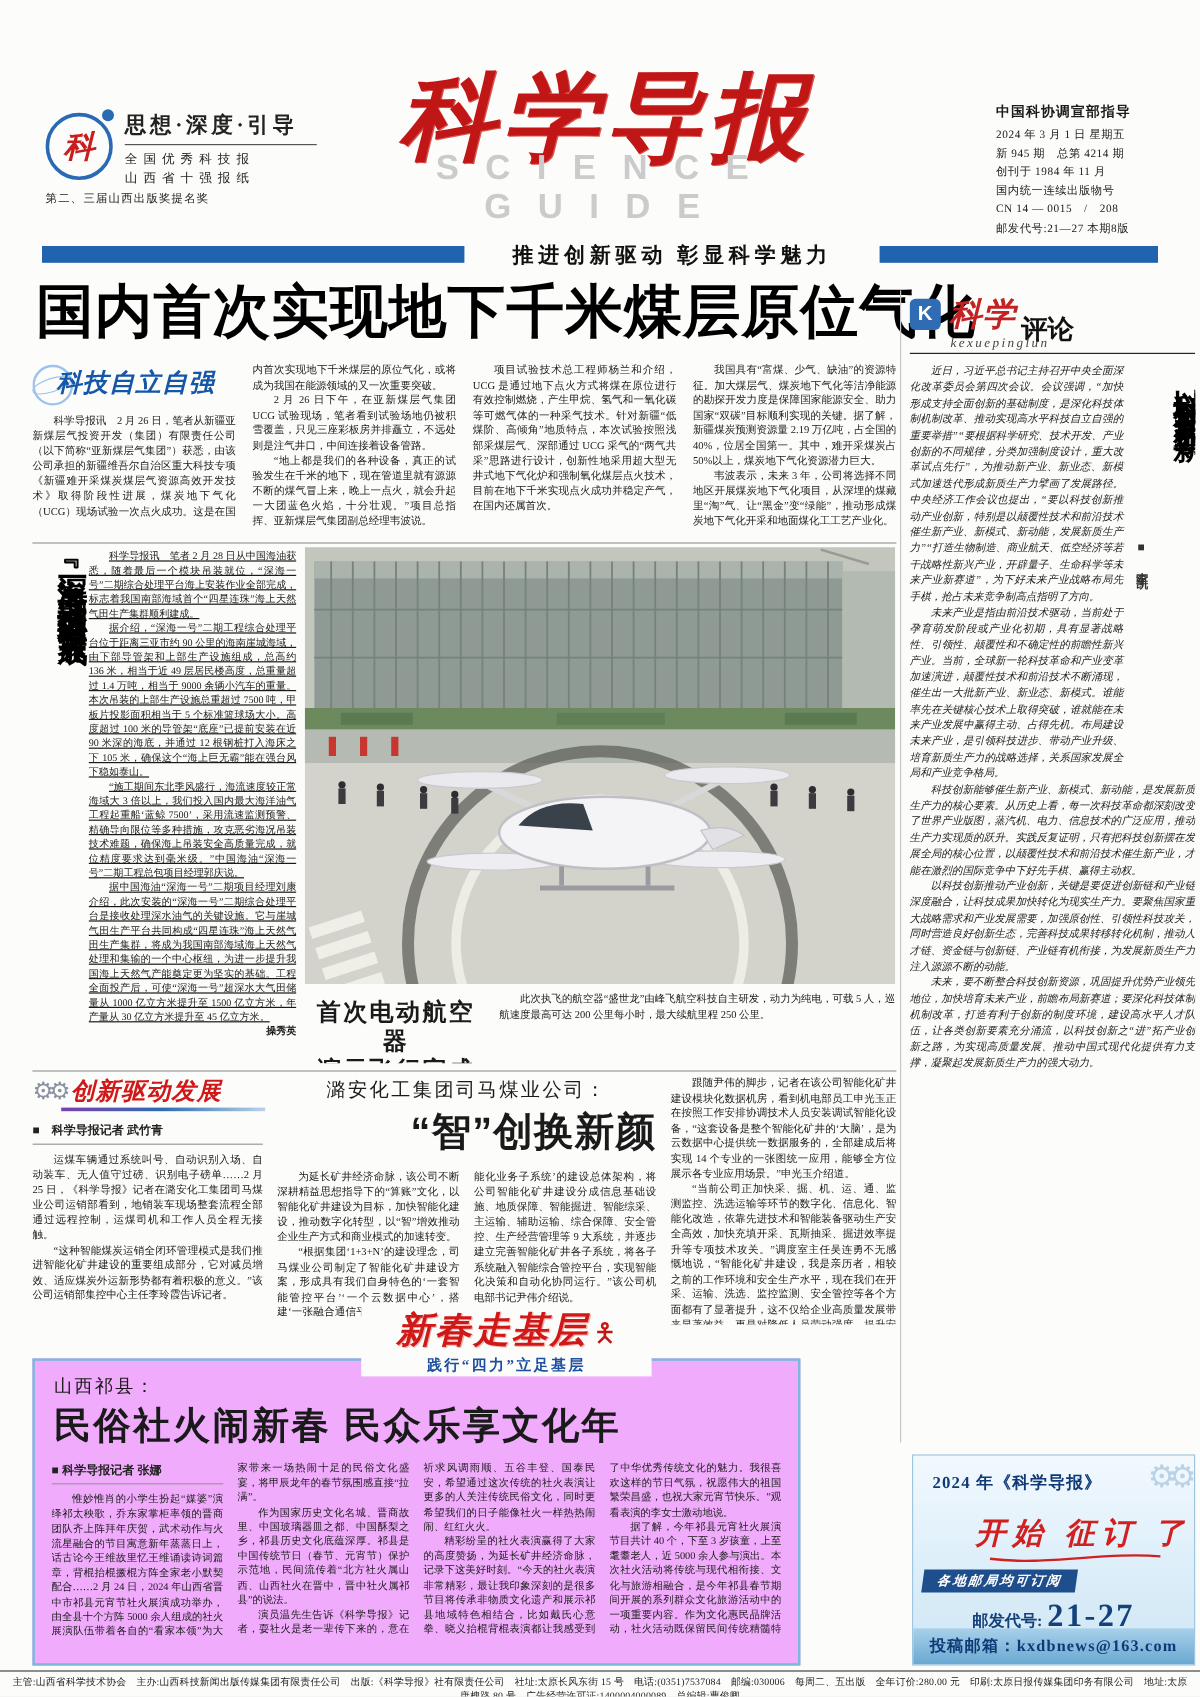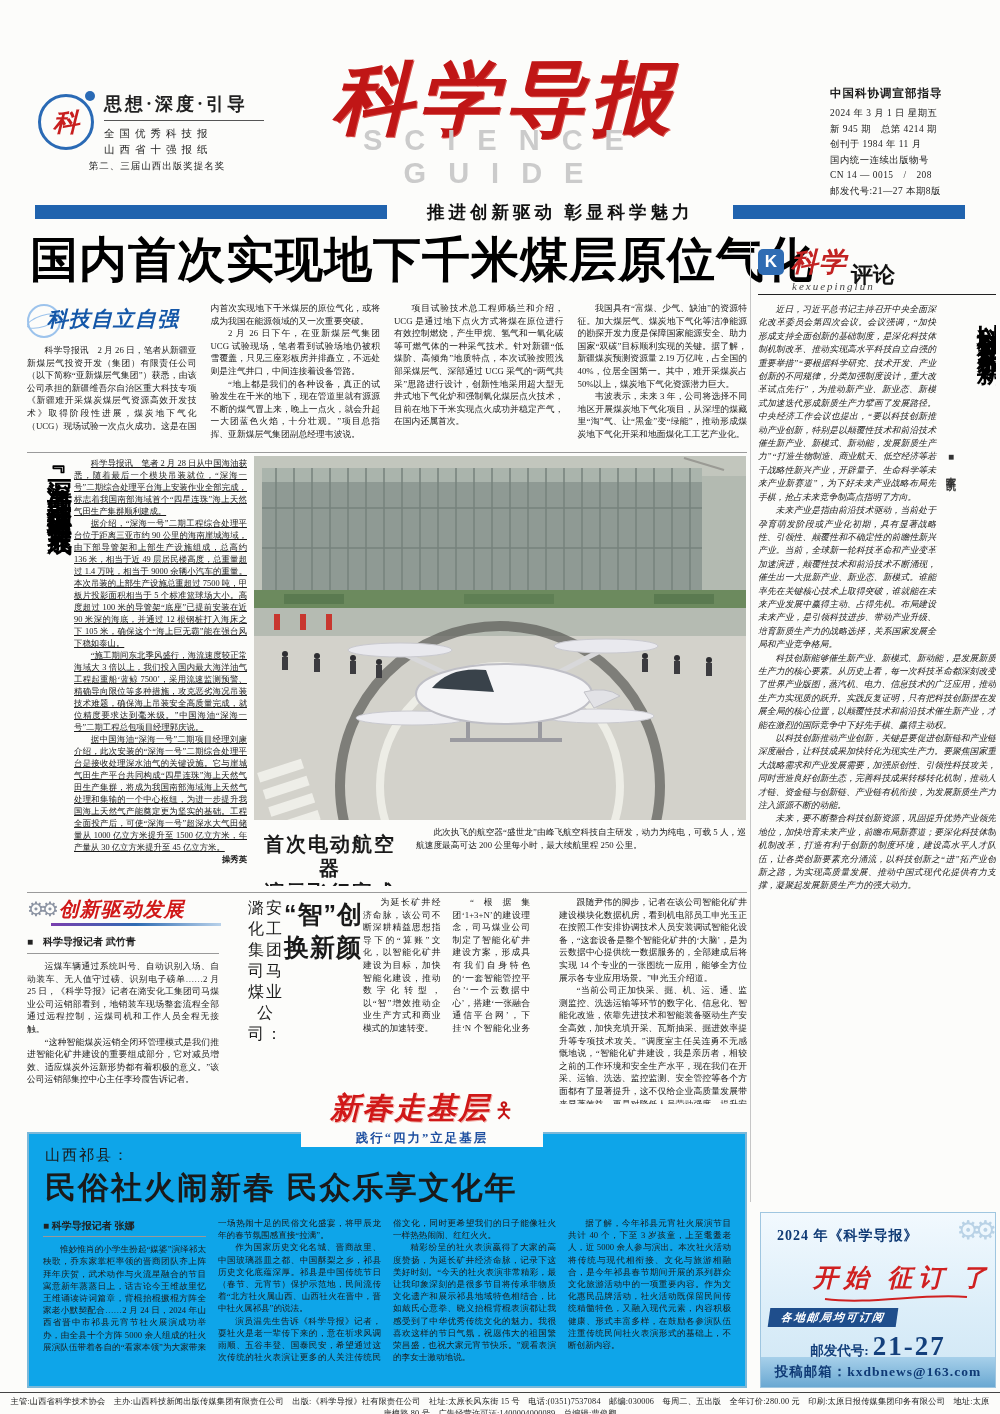--- a/index.html
+++ b/index.html
@@ -10,21 +10,21 @@
 
   
   .mast-left{top:88px;left:38px;width:238px;}
   .logo{float:left;width:50px;height:50px;border:3px solid #2a6ab5;border-radius:50%;
         margin:6px 10px 0 0;position:relative;display:flex;align-items:center;justify-content:center;}
   .logo .kchar{color:#c81e1e;font-weight:bold;font-size:26px;font-style:italic;}
   .logo:after{content:"";position:absolute;top:-6px;right:-4px;width:10px;height:10px;border-radius:50%;background:#2a6ab5;}
   .tagline{font-size:18px;font-weight:bold;letter-spacing:3px;color:#222;padding-top:4px;}
   .tagrule{border:none;border-top:1px solid #555;margin:4px 0 5px 0;width:160px;}
   .honor1{font-size:10.5px;letter-spacing:5px;line-height:16px;color:#222;}
-  .honor3{font-size:9.5px;letter-spacing:1px;line-height:16px;color:#222;text-align:center;}
+  .honor3{font-size:9.5px;letter-spacing:1px;line-height:16px;color:#222;}
 
   .mast-title{top:44px;left:252px;width:505px;text-align:center;}
   .paper-name{font-size:80px;font-weight:900;color:#c01616;letter-spacing:6px;line-height:110px;
               font-style:italic;text-shadow:1px 1px 0 #d8544f;}
   .paper-sub{margin-top:-30px;font-family:"Liberation Sans",sans-serif;font-size:29px;color:#cbcbcb;
              letter-spacing:22px;font-weight:bold;}
 
   .mast-right{top:86px;left:830px;width:166px;}
   .mr-head{font-size:11.5px;font-weight:bold;letter-spacing:1px;margin-bottom:5px;}
   .mr-line{font-size:9.4px;line-height:15.6px;letter-spacing:.5px;}
@@ -78,41 +78,41 @@
   .cm-rule{border:none;border-top:1.5px solid #222;margin:2px 0 8px 0;}
   .cm-body{font-size:8.8px;line-height:13.4px;text-align:justify;font-style:italic;}
   .cm-body p{text-indent:2em;}
   .cm-float{float:right;width:52px;height:340px;margin-left:8px;position:relative;font-style:normal;}
   .vtitle-cm{position:absolute;right:0;top:0;height:100%;writing-mode:vertical-rl;
              font-size:25px;font-weight:900;letter-spacing:4px;color:#000;}
   .vauthor-cm{position:absolute;left:0;top:148px;writing-mode:vertical-rl;font-size:10px;
               font-weight:bold;color:#333;letter-spacing:2px;}
 
   
-  .sima{top:896px;left:27px;width:720px;height:208px;display:flex;gap:29px;overflow:hidden;}
+  .sima{top:896px;left:27px;width:720px;height:208px;display:flex;gap:12px;overflow:hidden;}
   .sima-col1{width:192px;}
   .badge-cxqd{position:relative;height:32px;margin-bottom:4px;white-space:nowrap;}
   .gears{color:#8b93a2;font-size:20px;letter-spacing:-4px;}
   .badge-cxqd .t{font-size:20px;font-weight:900;font-style:italic;color:#d01818;letter-spacing:1px;}
   .badge-cxqd .ul{display:block;height:3px;width:170px;margin-left:24px;
                   background:linear-gradient(90deg,#7a3fae,#2f6cb3,#b9d2ea);}
   .byline{font-family:"Liberation Sans",sans-serif;font-size:10px;font-weight:bold;color:#222;
           padding:3px 0 4px 0;border-bottom:1px solid #999;margin-bottom:6px;break-inside:avoid;}
   .smallbody{font-size:8.8px;line-height:12.6px;text-align:justify;}
   .smallbody p{text-indent:2em;}
-  .sima-mid{flex:1;display:flex;flex-direction:row;}
+  .sima-mid{flex:1;display:flex;flex-direction:column;}
   .sima-kicker{font-size:16px;letter-spacing:2px;text-align:center;margin-top:2px;}
-  .sima-headline{font-family:"Liberation Sans",sans-serif;font-size:25px;font-weight:900;
-                 text-align:left;letter-spacing:1px;margin:2px 0 8px 0;}
+  .sima-headline{font-family:"Liberation Sans",sans-serif;font-size:33px;font-weight:900;
+                 text-align:right;letter-spacing:1px;margin:2px 0 8px 0;}
   .sima-midcols{column-count:2;column-gap:12px;height:140px;overflow:hidden;}
   .sima-col3{width:188px;overflow:hidden;}
 
   
-  .spring{top:1132px;left:27px;width:720px;height:256px;border:2px solid #7bb8d9;box-sizing:border-box;
-          padding:10px 14px;background:#0ea5e9;}
+  .spring{top:1132px;left:27px;width:640px;height:256px;border:2px solid #7bb8d9;box-sizing:border-box;
+          padding:10px 14px;background:#f0abfc;}
   .badge-xc{position:absolute;top:-46px;left:272px;width:230px;text-align:center;background:#fcfcfa;padding:0 6px;}
   .badge-xc .big{font-size:30px;font-weight:900;font-style:italic;color:#d01818;letter-spacing:2px;
                  text-shadow:1px 1px 0 #f0b0a8;white-space:nowrap;}
   .badge-xc .fig{color:#c41414;font-size:22px;}
   .badge-xc .sub{font-size:12.5px;font-weight:bold;color:#1e4fa0;letter-spacing:2px;margin-top:-2px;}
   .spring-kicker{font-size:15px;letter-spacing:2px;margin:2px 0 2px 2px;}
   .spring-headline{font-family:"Liberation Sans",sans-serif;font-size:31px;font-weight:900;letter-spacing:2px;margin:0 0 8px 2px;white-space:nowrap;}
   .spring-body{column-count:4;column-gap:12px;height:158px;overflow:hidden;
                font-size:8.6px;line-height:12.2px;text-align:justify;}
   .spring-body p{text-indent:2em;}

